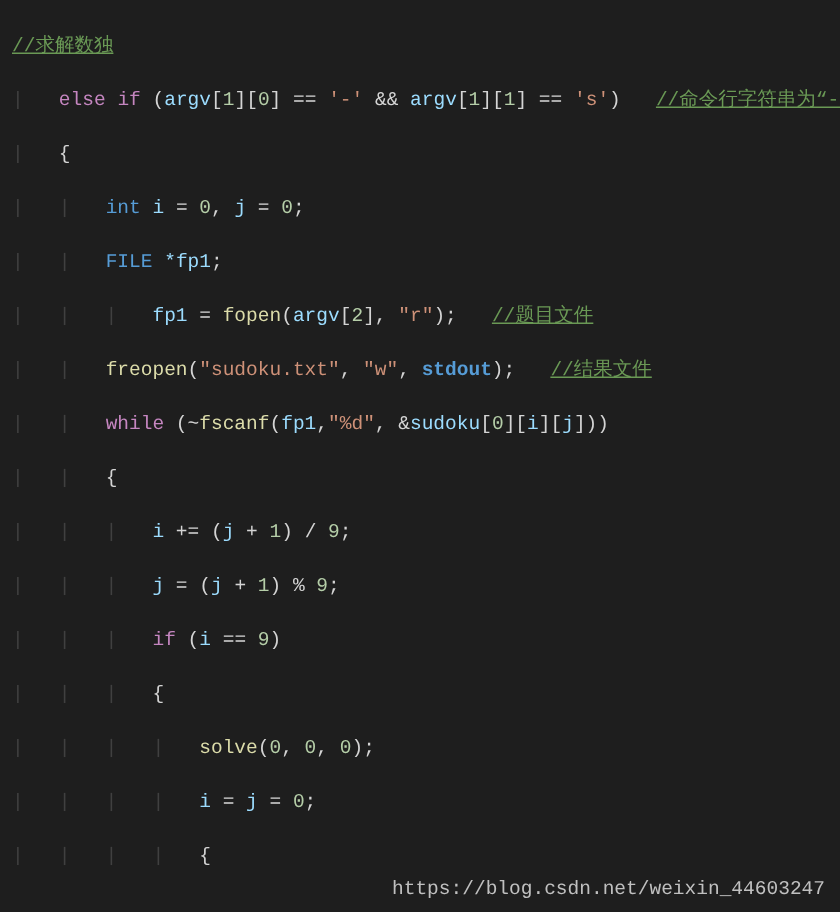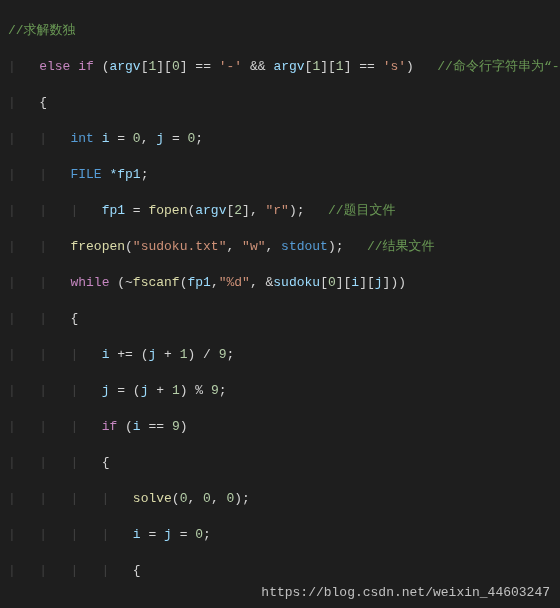--- a/index.html
+++ b/index.html
@@ -13,28 +13,28 @@
     width: 560px;
     height: 608px;
     overflow: hidden;
     position: relative;
   }
   .code-area {
     padding: 4px 0 0 8px;
     white-space: pre;
   }
   .line { display: block; }
-  .comment { color: #6a9955; }
+  .comment { color: #6a9955; text-decoration: underline; }
   .keyword { color: #c586c0; }
   .type { color: #569cd6; }
   .func { color: #dcdcaa; }
   .string { color: #ce9178; }
   .num { color: #b5cea8; }
   .var { color: #9cdcfe; }
-  .const { color: #569cd6; }
+  .const { color: #569cd6; font-weight: bold; }
   .guide { color: #404040; }
   .watermark {
     position: absolute;
     right: 10px;
     bottom: 6px;
     color: #ddd;
     font-size: 13px;
     font-family: Liberation Mono, monospace;
     opacity: 0.85;
   }

